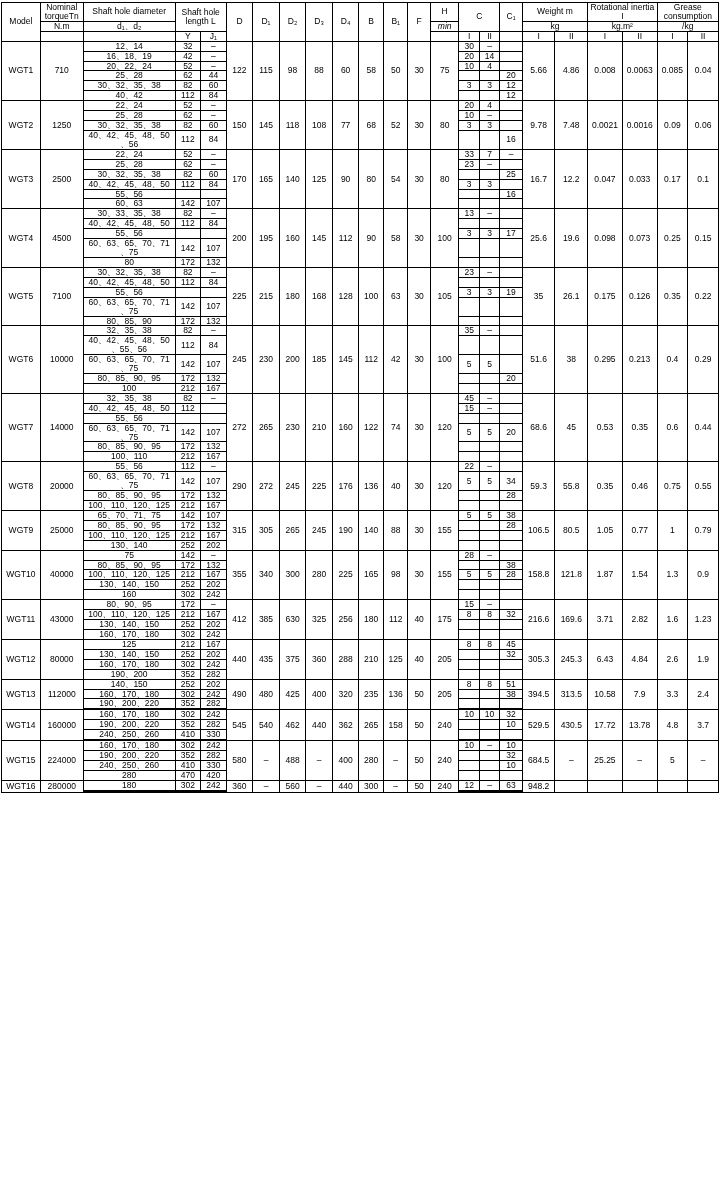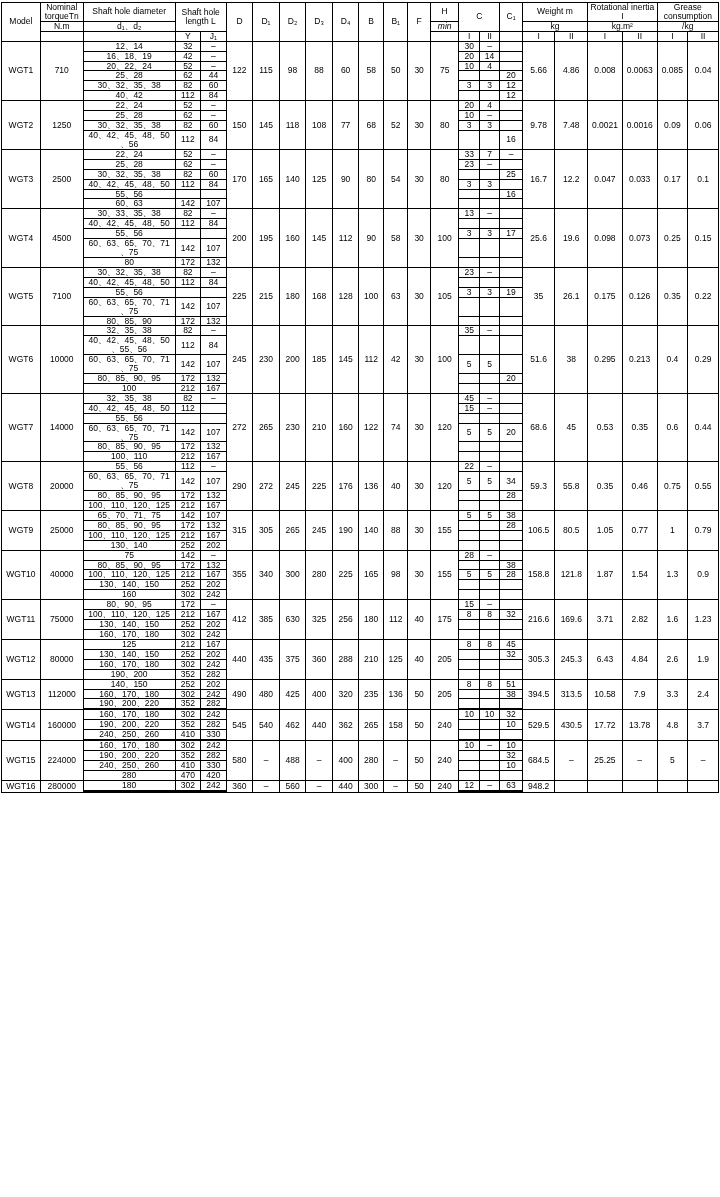--- a/index.html
+++ b/index.html
@@ -672,21 +672,21 @@
         <tr>
           <td class="left tiny">160</td>
           <td>302</td>
           <td>242</td>
           <td></td>
           <td></td>
           <td></td>
         </tr>
         <tr>
           <td rowspan="4" class="model">WGT11</td>
-          <td rowspan="4">75000</td>
+          <td rowspan="4">43000</td>
           <td class="left tiny">80、90、95</td>
           <td>172</td>
           <td>–</td>
           <td rowspan="4">412</td>
           <td rowspan="4">385</td>
           <td rowspan="4">630</td>
           <td rowspan="4">325</td>
           <td rowspan="4">256</td>
           <td rowspan="4">180</td>
           <td rowspan="4">112</td>

